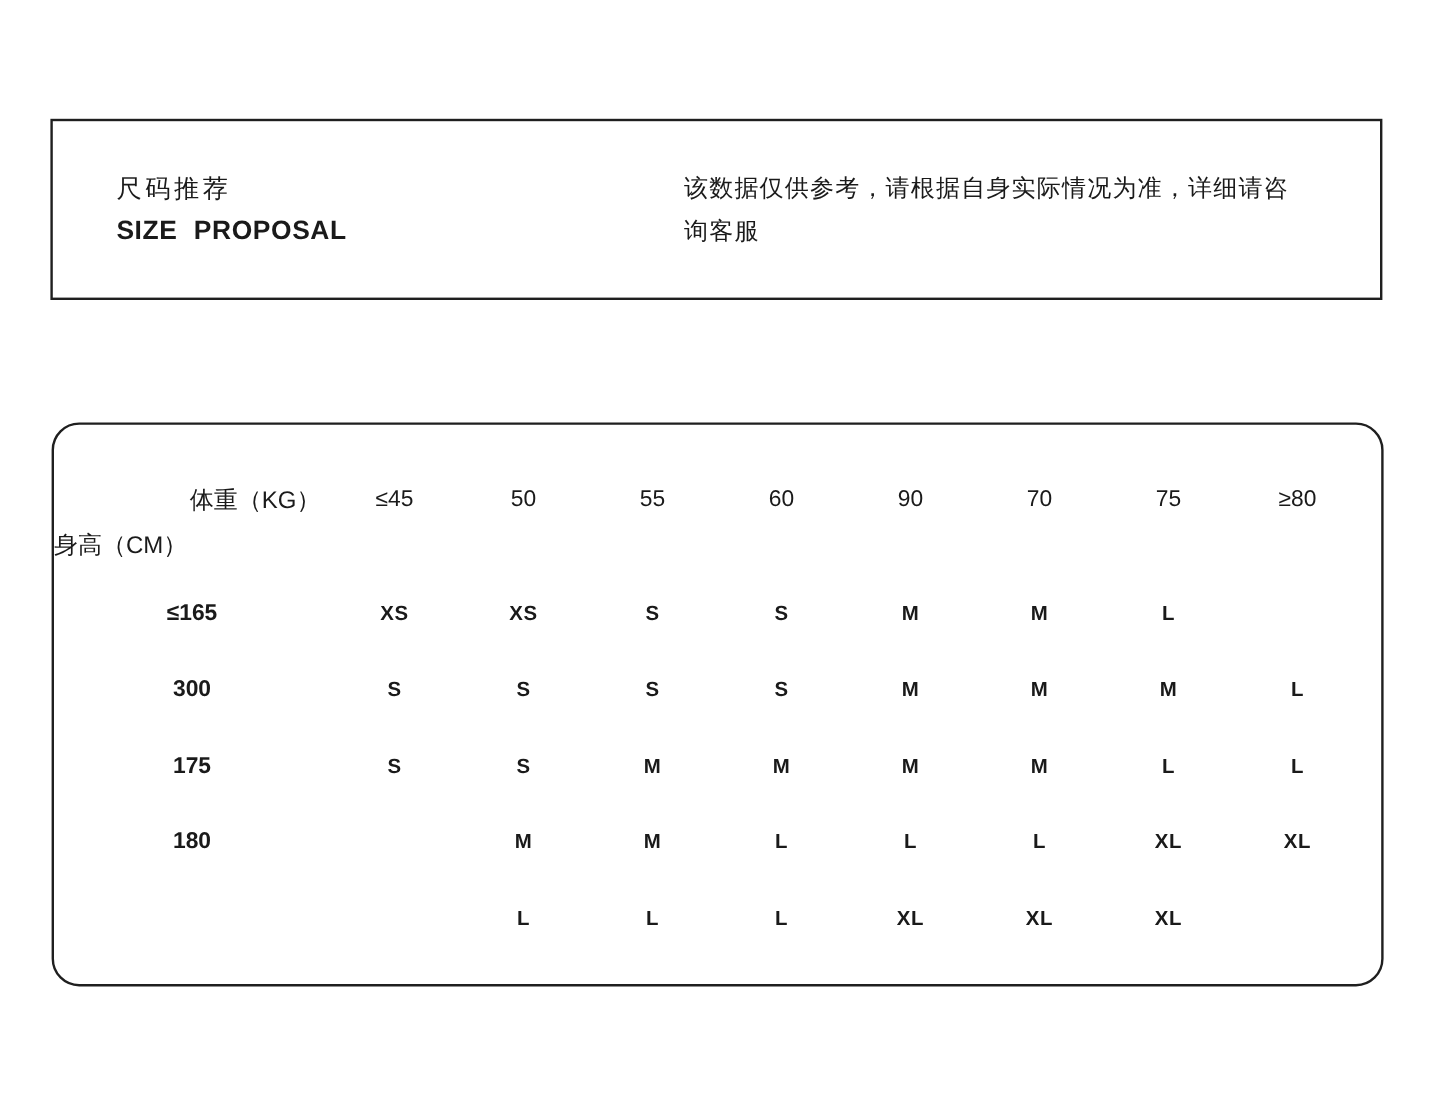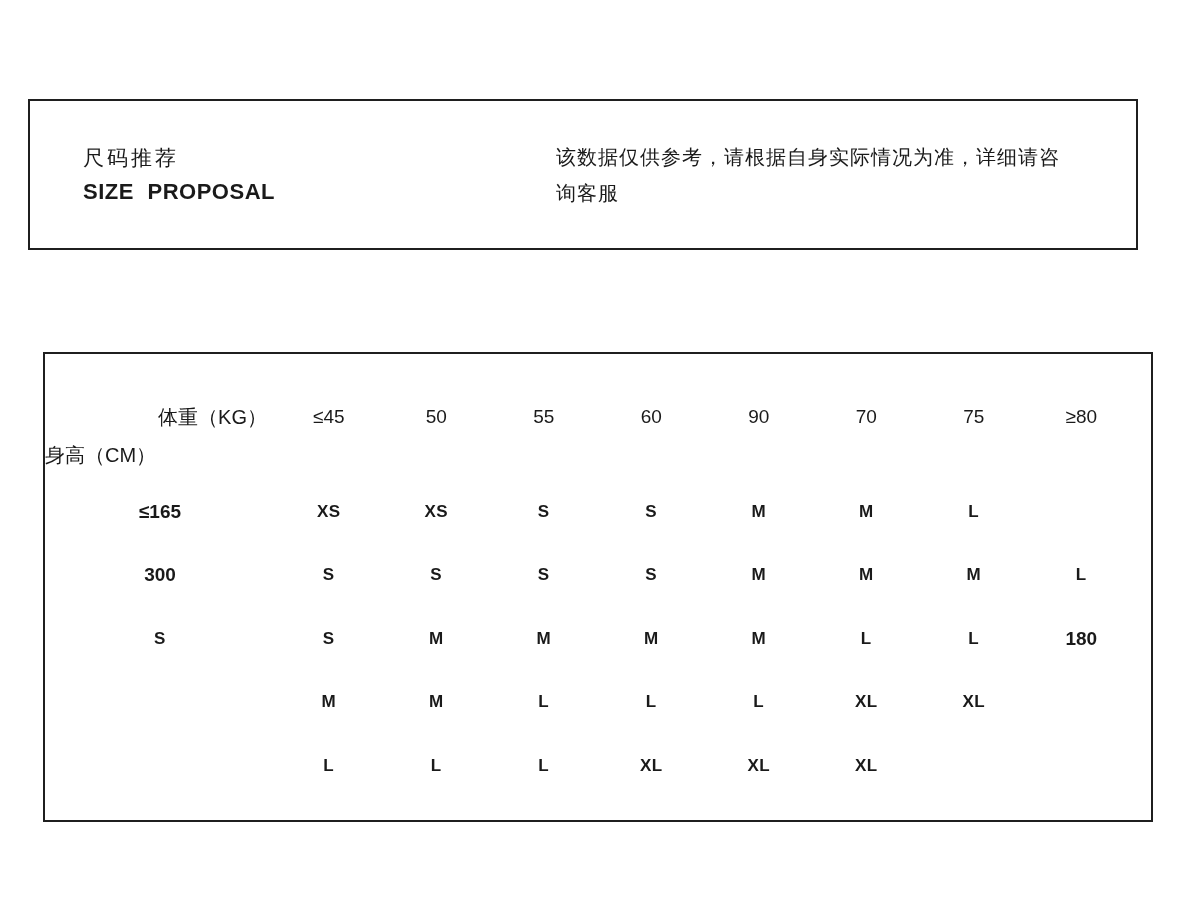--- a/index.html
+++ b/index.html
@@ -11,21 +11,21 @@
     color: #1a1a1a;
     overflow: hidden;
   }
   .box {
     position: absolute;
     border: 2px solid #1f1f1f;
     background: #ffffff;
   }
   
   .header-box {
-    left: 28px; top: 99px;
+    left: 42px; top: 99px;
     width: 1110px; height: 151px;
     display: flex;
     align-items: center;
     padding-left: 53px;
   }
   .title-block { flex: 0 0 473px; }
   .title-zh {
     font-size: 21px;
     font-weight: 500;
     letter-spacing: 3px;
@@ -41,21 +41,21 @@
   .disclaimer {
     width: 515px;
     font-size: 20px;
     font-weight: 400;
     letter-spacing: 1px;
     line-height: 36px;
   }
   
   .table-box {
     left: 43px; top: 352px;
-    width: 1110px; height: 470px;
+    width: 1110px; height: 470px; border-radius: 23px;
   }
   .size-grid {
     display: grid;
     grid-template-columns: 230px repeat(8, 1fr);
     grid-template-rows: 82px repeat(5, 63.5px);
     padding: 44px 16px 0 0;
     width: 100%;
   }
   .cell {
     display: flex;
@@ -127,20 +127,21 @@
     <div class="cell rh">300</div>
     <div class="cell val">S</div>
     <div class="cell val">S</div>
     <div class="cell val">S</div>
     <div class="cell val">S</div>
     <div class="cell val">M</div>
     <div class="cell val">M</div>
     <div class="cell val">M</div>
     <div class="cell val">L</div>
 
+    <div class="cell rh">175</div>
     <div class="cell val">S</div>
     <div class="cell val">S</div>
     <div class="cell val">M</div>
     <div class="cell val">M</div>
     <div class="cell val">M</div>
     <div class="cell val">M</div>
     <div class="cell val">L</div>
     <div class="cell val">L</div>
 
     <div class="cell rh">180</div>

